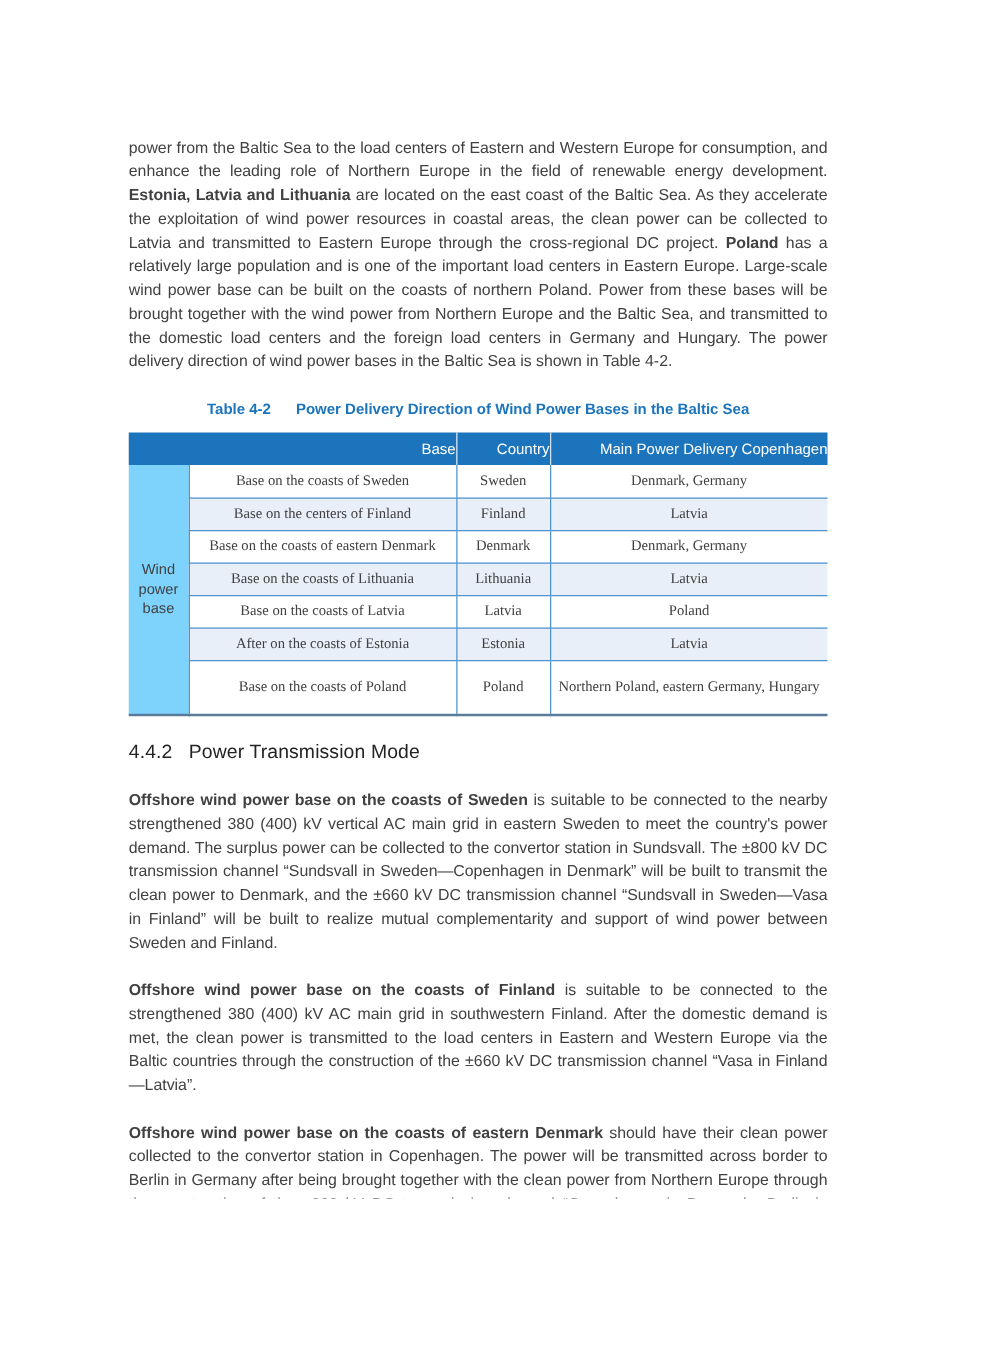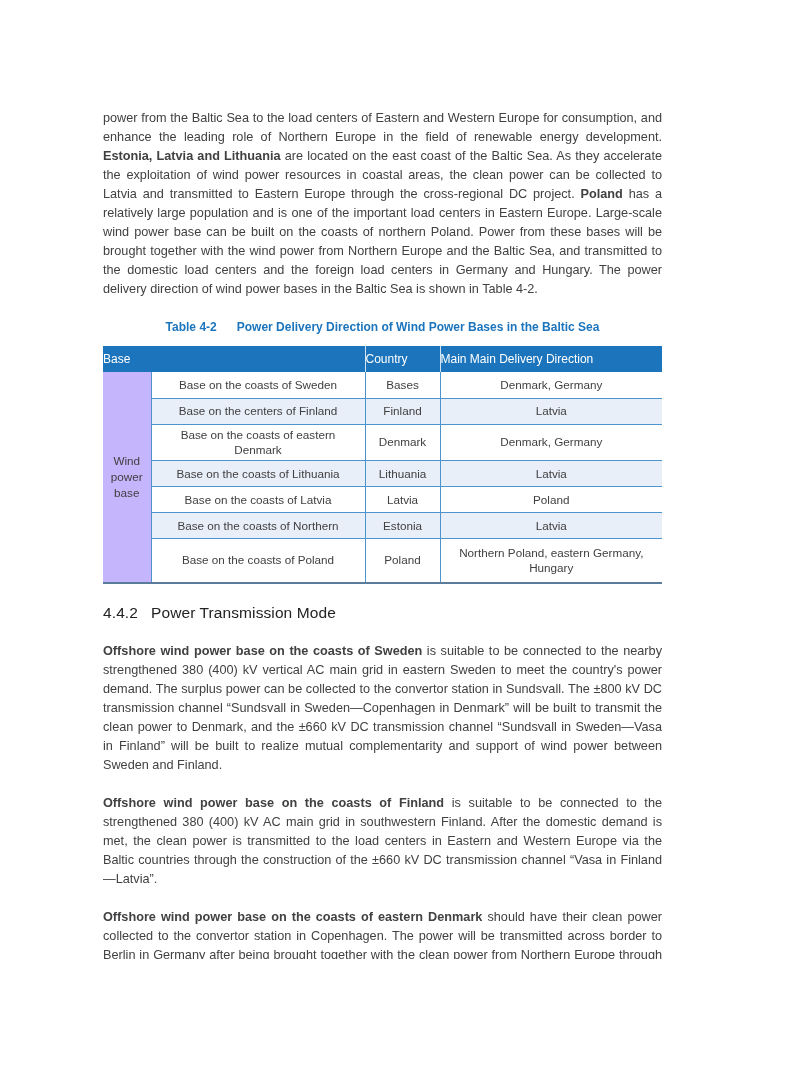--- a/index.html
+++ b/index.html
@@ -44,40 +44,40 @@
     table-layout: fixed;
     border-bottom: 2px solid var(--bottom_rule, #5B7B9A);
     margin-bottom: 20px;
   }
   table.data-table th {
     background: var(--accent_blue, #1C75BC);
     color: #ffffff;
     font-weight: 400;
     font-size: 12px;
     height: 26px;
-    text-align: left;
+    text-align: right;
     vertical-align: middle;
   }
   table.data-table th.sep { border-right: 1px solid rgba(255,255,255,0.8); }
   table.data-table tbody tr { height: 26px; }
   table.data-table tbody tr:last-child { height: 44px; }
   table.data-table td {
     font-size: 11.7px;
     color: var(--text, #414042);
     text-align: center;
     vertical-align: middle;
     padding: 2px 5px;
     line-height: 1.35;
   }
   td.row-label {
-    background: #c4b5fd;
+    background: #7dd3fc;
     border-right: 1px solid var(--border_blue, #4D93CE);
     width: 48px;
   }
-  td.cell { border-bottom: 1px solid var(--border_blue, #4D93CE); }
+  td.cell { border-bottom: 1px solid var(--border_blue, #4D93CE); font-family: Liberation Serif, serif; }
   table.data-table tbody tr:last-child td.cell { border-bottom: none; }
   td.c0 { border-right: 1px solid var(--border_blue, #4D93CE); }
   td.c1 { border-right: 1px solid var(--border_blue, #4D93CE); }
   td.alt { background: var(--zebra_blue, #E9EFF9); }
 
   h2.section-heading {
     font-size: 15.5px;
     font-weight: 400;
     color: var(--heading, #232325);
     margin-top: 19px;
@@ -110,28 +110,28 @@
       <colgroup>
         <col style="width:48px">
         <col style="width:214px">
         <col style="width:75px">
         <col style="width:222px">
       </colgroup>
       <thead>
         <tr>
           <th colspan="2" class="sep">Base</th>
           <th class="sep">Country</th>
-          <th>Main Main Delivery Direction</th>
+          <th>Main Power Delivery Copenhagen</th>
         </tr>
       </thead>
       <tbody id="table-body">
           <tr>
             <td class="row-label" rowspan="7">Wind power base</td>
             <td class="cell c0">Base on the coasts of Sweden</td>
-            <td class="cell c1">Bases</td>
+            <td class="cell c1">Sweden</td>
             <td class="cell c2">Denmark, Germany</td>
           </tr>
           <tr>
             <td class="cell c0 alt">Base on the centers of Finland</td>
             <td class="cell c1 alt">Finland</td>
             <td class="cell c2 alt">Latvia</td>
           </tr>
           <tr>
             <td class="cell c0">Base on the coasts of eastern Denmark</td>
             <td class="cell c1">Denmark</td>
@@ -141,21 +141,21 @@
             <td class="cell c0 alt">Base on the coasts of Lithuania</td>
             <td class="cell c1 alt">Lithuania</td>
             <td class="cell c2 alt">Latvia</td>
           </tr>
           <tr>
             <td class="cell c0">Base on the coasts of Latvia</td>
             <td class="cell c1">Latvia</td>
             <td class="cell c2">Poland</td>
           </tr>
           <tr>
-            <td class="cell c0 alt">Base on the coasts of Northern</td>
+            <td class="cell c0 alt">After on the coasts of Estonia</td>
             <td class="cell c1 alt">Estonia</td>
             <td class="cell c2 alt">Latvia</td>
           </tr>
           <tr>
             <td class="cell c0">Base on the coasts of Poland</td>
             <td class="cell c1">Poland</td>
             <td class="cell c2">Northern Poland, eastern Germany, Hungary</td>
           </tr>
         </tbody>
     </table>

